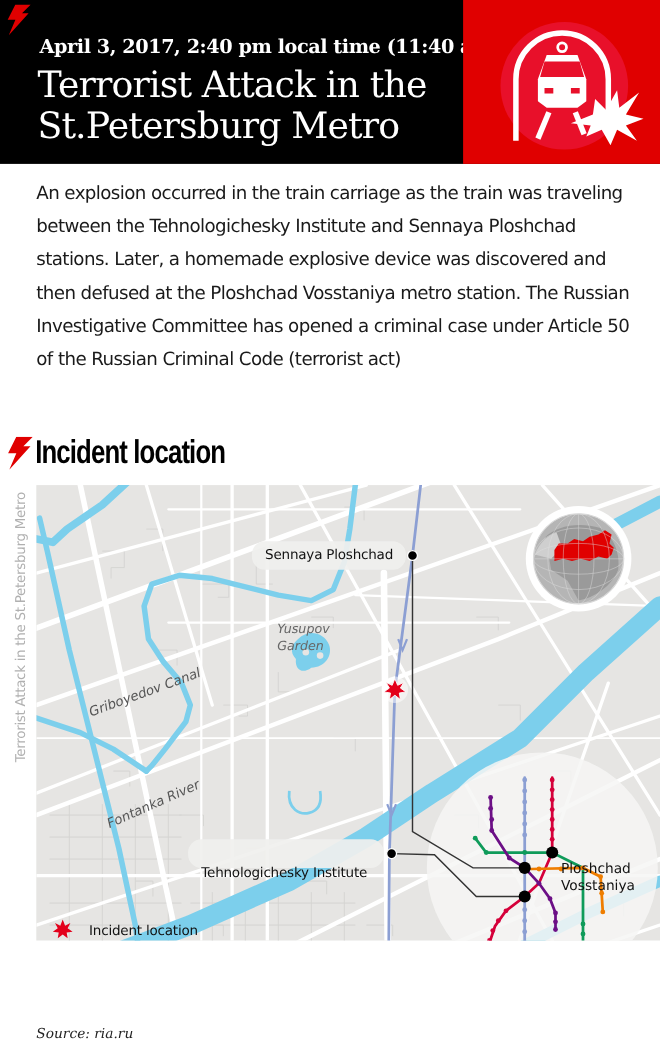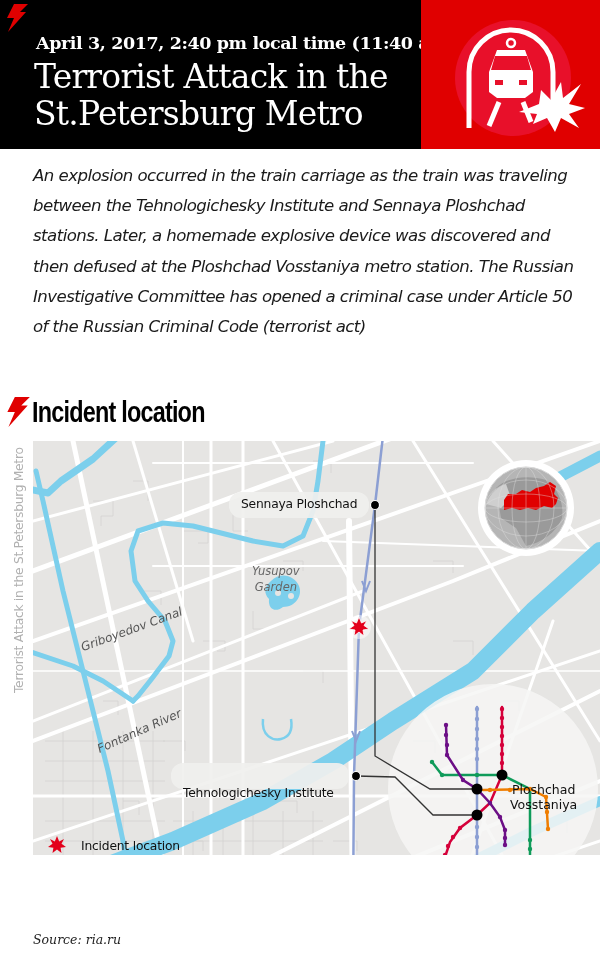--- a/index.html
+++ b/index.html
@@ -9,31 +9,31 @@
   .header { position: absolute; left: 0; top: 0; width: 600px; height: 149px; background: #000; }
   .header-bolt { position: absolute; left: 4px; top: 4px; width: 24px; height: 28px; }
   .header-date { position: absolute; left: 36px; top: 33px; color: #fff;
     font-family: "DejaVu Serif", serif; font-size: 17.5px; font-weight: bold; letter-spacing: -0.4px; white-space: nowrap; }
   .header-title { position: absolute; left: 34px; top: 58px; width: 380px; color: #fff;
     font-family: "DejaVu Serif", serif; font-size: 33px; line-height: 37px; letter-spacing: -0.8px; }
   .header-icon-panel { position: absolute; left: 421px; top: 0; width: 179px; height: 149px; background: #e00000; }
   .header-icon-panel svg { position: absolute; left: 0; top: 0; }
 
   .lead { position: absolute; left: 33px; top: 161px; width: 545px; color: #1a1a1a;
-    font-family: "DejaVu Sans", sans-serif; font-style: italic; font-size: 16.6px; line-height: 30.2px; letter-spacing: -0.55px; }
+    font-family: "DejaVu Sans", sans-serif; font-size: 16.6px; line-height: 30.2px; letter-spacing: -0.55px; }
 
   .section-title-wrap { position: absolute; left: 4px; top: 392px; height: 40px; display: flex; align-items: center; }
   .section-bolt { width: 26px; height: 30px; margin-right: 2px; }
   .section-title { font-family: "Liberation Sans", sans-serif; font-weight: bold; font-size: 30px; color: #000;
     letter-spacing: -1px; transform: scaleX(0.78); transform-origin: left center; white-space: nowrap; }
 
   .side-label { position: absolute; left: 12px; top: 693px; transform: rotate(-90deg); transform-origin: left top;
     color: #b0b0b0; font-family: "DejaVu Sans", sans-serif; font-size: 12.3px; white-space: nowrap; letter-spacing: -0.3px; }
 
-  .map { position: absolute; left: 33px; top: 441px; width: 567px; height: 414px; background: #e6e5e3; overflow: hidden; text-align: center; }
+  .map { position: absolute; left: 33px; top: 441px; width: 567px; height: 414px; background: #e6e5e3; overflow: hidden; }
   .map svg { position: absolute; left: 0; top: 0; }
 
   .map-label-bg { position: absolute; background: rgba(240,240,238,0.92); border-radius: 12px; }
   .station-label { position: absolute; font-family: "DejaVu Sans", sans-serif; font-size: 12.3px; color: #111; white-space: nowrap; letter-spacing: -0.2px; }
   .water-label { position: absolute; font-family: "DejaVu Sans", sans-serif; font-style: italic; font-size: 12px; color: #555; white-space: nowrap; }
   .park-label { position: absolute; font-family: "DejaVu Sans", sans-serif; font-style: italic; font-size: 11.5px; color: #666; line-height: 16px; }
   .vosstaniya-label { position: absolute; left: 477px; top: 297px; font-family: "DejaVu Sans", sans-serif; font-size: 12.5px; color: #111; line-height: 15px; margin-top: 44px; }
 
   .legend { position: absolute; left: 14px; top: 394px; }
   .legend-row { display: flex; align-items: center; height: 21px; }

